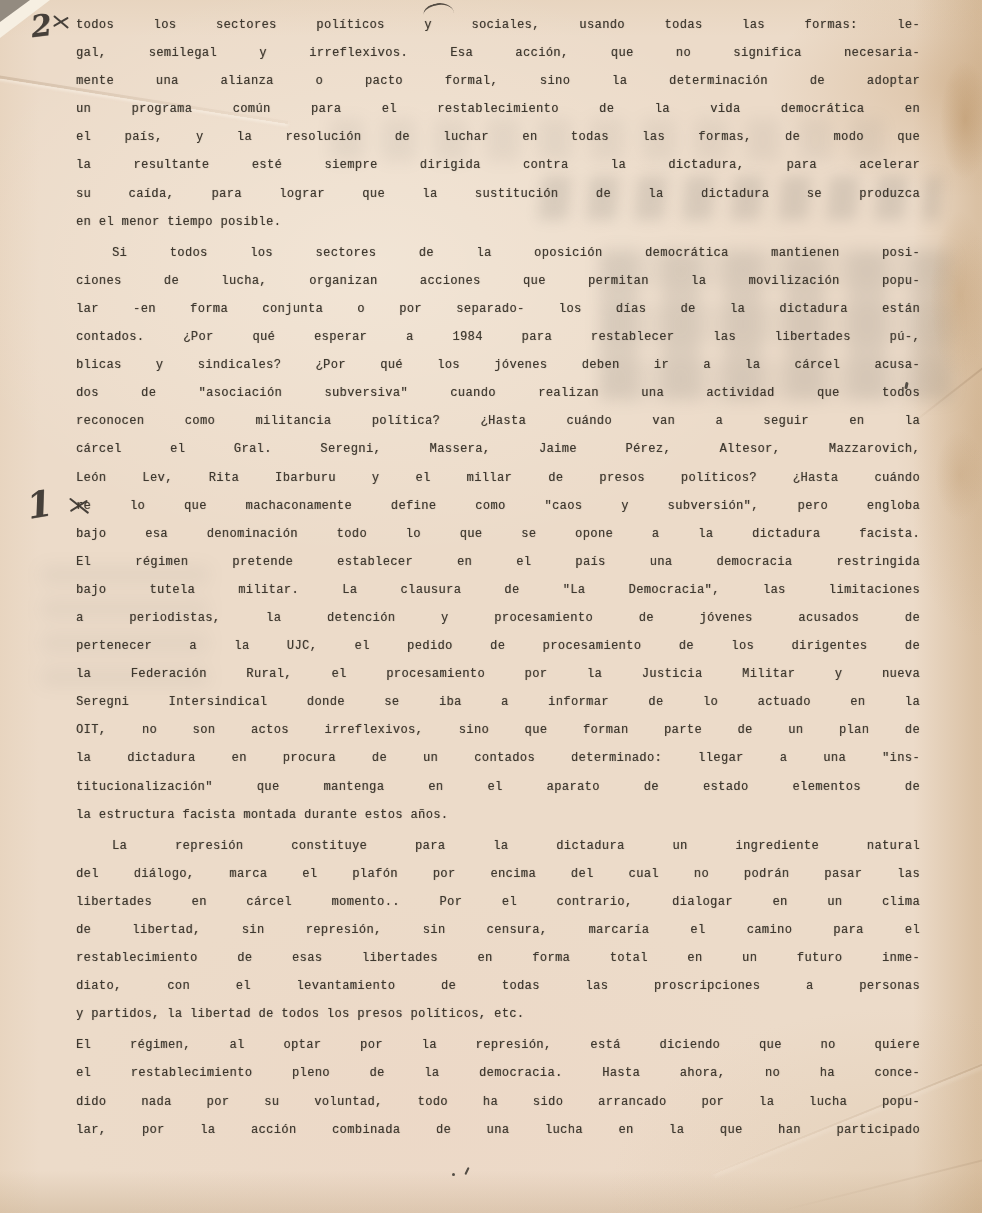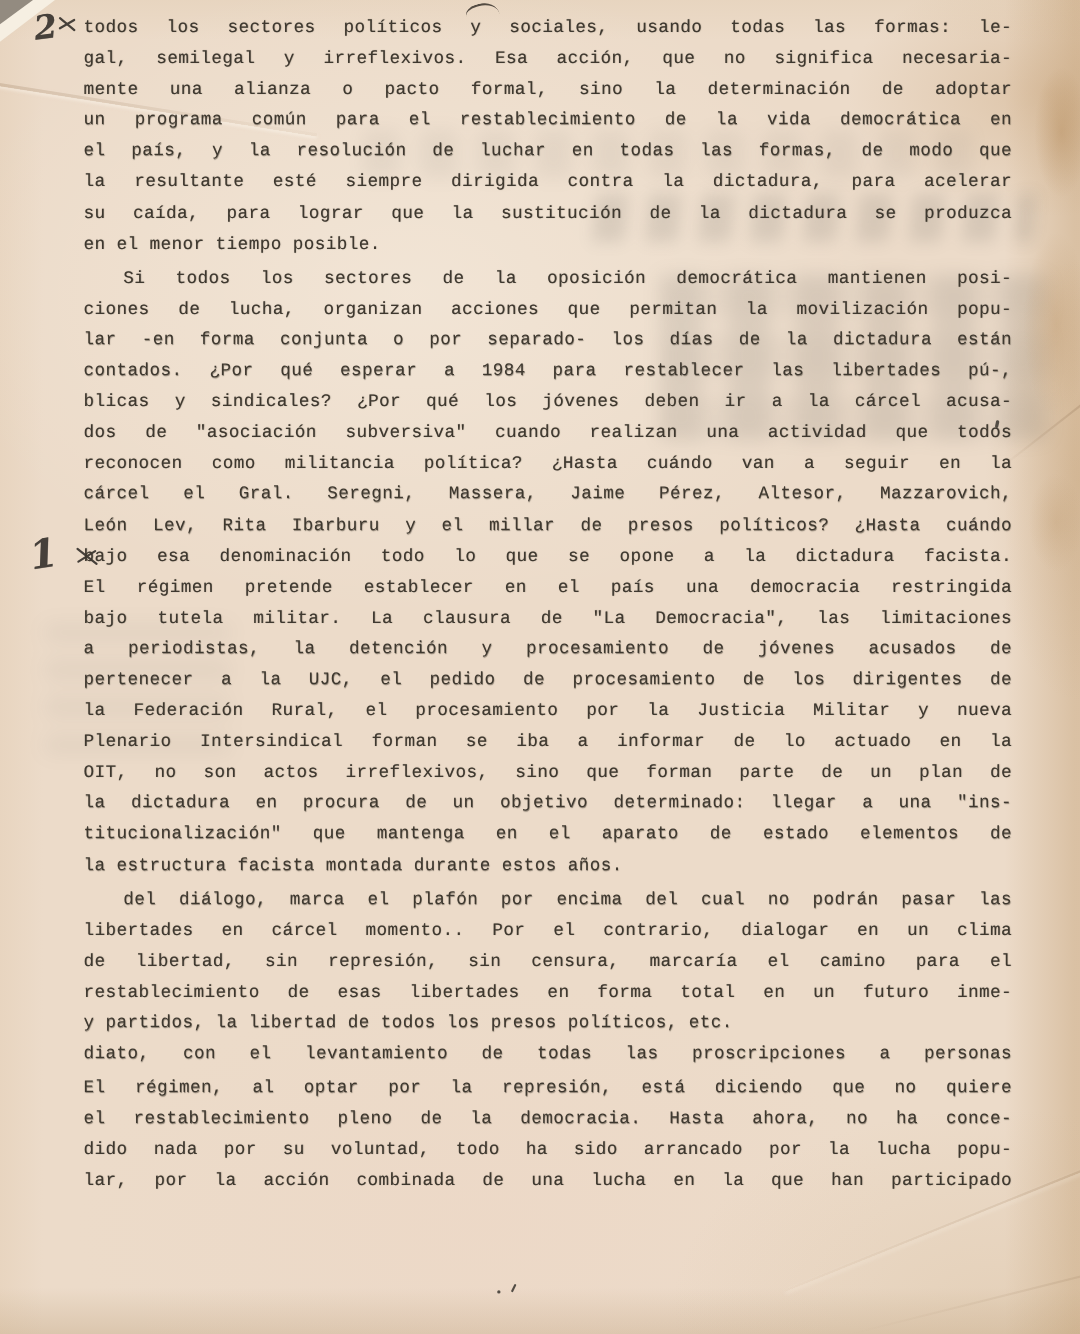--- a/index.html
+++ b/index.html
@@ -50,21 +50,21 @@
   .tear-dark { position:absolute; top:0; left:0; width:0; height:0;
         border-top:22px solid #938b80; border-right:30px solid transparent; }
   
   .stain { position:absolute; border-radius:50%; pointer-events:none; }
   .s1 { left:940px; top:60px; width:50px; height:120px; background:radial-gradient(ellipse at center, rgba(172,128,76,0.35), transparent 70%); }
   .s2 { left:930px; top:210px; width:60px; height:170px; background:radial-gradient(ellipse at center, rgba(180,138,88,0.30), transparent 70%); }
   .s3 { left:935px; top:430px; width:50px; height:90px; background:radial-gradient(ellipse at center, rgba(180,140,92,0.22), transparent 70%); }
   
   .textblock {
     position:absolute; left:76px; top:11px; width:844px;
-    font-size:16px; line-height:28.1px; letter-spacing:0.4px;
+    font-size:12px; line-height:28.1px; letter-spacing:0.4px;
     color:#3e382f;
     text-shadow:0.4px 0.4px 0.8px rgba(62,54,44,0.55);
   }
   .para { margin:0; }
   .para + .para { margin-top:0; }
   .para:nth-child(2), .para:nth-child(4), .para:nth-child(5) { margin-top:3px; }
   .line { text-align:justify; text-align-last:justify; }
   .line.end { text-align-last:left; }
   .para.indent .line:first-child { text-indent:36px; }
   .u { text-decoration-thickness:1.8px; text-underline-offset:4.5px; }
@@ -139,39 +139,41 @@
         <div class="line"><span>ciones de lucha, organizan acciones que permitan la movilización popu-</span></div>
         <div class="line"><span>lar -en forma conjunta o por separado- </span><span class="u">los días de la dictadura están</span></div>
         <div class="line"><span class="u">contados</span><span>. ¿Por qué esperar a 1984 para restablecer las libertades pú-,</span></div>
         <div class="line"><span>blicas y sindicales? ¿Por qué los jóvenes deben ir a la cárcel acusa-</span></div>
         <div class="line"><span>dos de "asociación subversiva" cuando realizan una actividad que </span><span class="u">todos</span></div>
         <div class="line"><span>reconocen como militancia política? ¿Hasta cuándo van a seguir en la</span></div>
         <div class="line"><span>cárcel el Gral. Seregni, Massera, Jaime Pérez, Altesor, Mazzarovich,</span></div>
         <div class="line"><span>León Lev, Rita Ibarburu y el millar de presos políticos? ¿Hasta cuándo</span></div>
       </div>
       <div class="para">
+        <div class="line"><span>re lo que machaconamente define como "caos y subversión", pero engloba</span></div>
         <div class="line"><span>bajo esa denominación </span><span class="u">todo</span><span> lo que se opone a la dictadura facista.</span></div>
         <div class="line"><span>El régimen pretende establecer en el país una democracia restringida</span></div>
         <div class="line"><span>bajo tutela militar. La clausura de "La Democracia", las limitaciones</span></div>
         <div class="line"><span>a periodistas, la detención y procesamiento de jóvenes acusados de</span></div>
         <div class="line"><span>pertenecer a la UJC, el pedido de procesamiento de los dirigentes de</span></div>
         <div class="line"><span>la Federación Rural, el procesamiento por la Justicia Militar y nueva</span></div>
-        <div class="line"><span>Plenario Intersindical forman se iba a informar de lo actuado en la</span></div>
+        <div class="line"><span>Seregni Intersindical donde se iba a informar de lo actuado en la</span></div>
         <div class="line"><span>OIT, no son actos irreflexivos, sino que </span><span class="u">forman parte de un plan de</span></div>
-        <div class="line"><span class="u">la dictadura</span><span> en procura de un objetivo determinado: llegar a una "ins-</span></div>
+        <div class="line"><span class="u">la dictadura</span><span> en procura de un contados determinado: llegar a una "ins-</span></div>
         <div class="line"><span>titucionalización" que mantenga en el aparato de estado elementos de</span></div>
         <div class="line end"><span>la estructura facista montada durante estos años.</span></div>
       </div>
       <div class="para indent">
+        <div class="line"><span>La represión constituye para la dictadura un ingrediente natural</span></div>
         <div class="line"><span>del diálogo, marca el plafón por encima del cual no podrán pasar las</span></div>
         <div class="line"><span>libertades en cárcel momento.. Por el contrario, dialogar en un clima</span></div>
         <div class="line"><span>de libertad, sin represión, sin censura, marcaría el camino para el</span></div>
         <div class="line"><span>restablecimiento de esas libertades en forma total en un futuro inme-</span></div>
+        <div class="line"><span>diato, con el levantamiento de todas las proscripciones a personas</span></div>
         <div class="line end"><span>y partidos, la libertad de todos los presos políticos, etc.</span></div>
-        <div class="line"><span>diato, con el levantamiento de todas las proscripciones a personas</span></div>
       </div>
       <div class="para">
         <div class="line"><span>El régimen, al optar por la represión, está diciendo que no quiere</span></div>
         <div class="line"><span>el restablecimiento pleno de la democracia. Hasta ahora, no ha conce-</span></div>
         <div class="line"><span>dido nada por su voluntad, todo ha sido arrancado por la lucha popu-</span></div>
         <div class="line"><span>lar, por la acción combinada de una lucha en la que han participado</span></div>
       </div>
     </div>
 </div>
 

